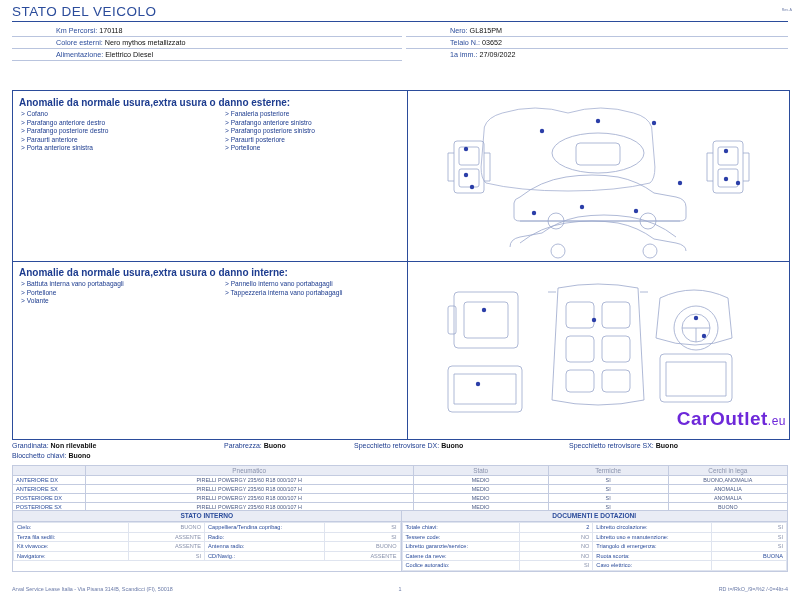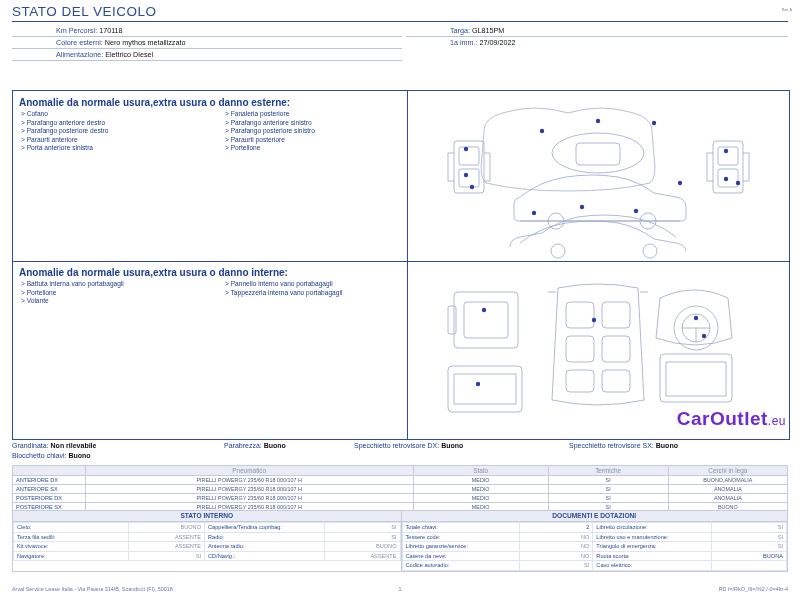--- a/index.html
+++ b/index.html
@@ -255,21 +255,22 @@
   <div class="rev">Rev. A</div>
   <div class="title-rule"></div>
 
   <div class="top-left">
     <div class="dline"><span class="lbl">Km Percorsi:</span> <span class="val">170118</span></div>
     <div class="dline"><span class="lbl">Colore esterni:</span> <span class="val">Nero mythos metallizzato</span></div>
     <div class="dline"><span class="lbl">Alimentazione:</span> <span class="val">Elettrico Diesel</span></div>
   </div>
 
   <div class="top-right">
-    <div class="dline"><span class="lbl">Targa:</span> <span class="val">GL815PM</span></div>
+    <div class="dline"><span class="lbl">Nero:</span> <span class="val">GL815PM</span></div>
+    <div class="dline"><span class="lbl">Telaio N.:</span> <span class="val">03652</span></div>
     <div class="dline noline"><span class="lbl">1a imm.:</span> <span class="val">27/09/2022</span></div>
   </div>
 
   <div class="mainbox">
     <div class="split-v"></div>
     <div class="split-h"></div>
     <div class="split-h2"></div>
 
     <div class="sec-title" style="left:6px; top:6px;">Anomalie da normale usura,extra usura o danno esterne:</div>
     <div class="dmg-cols" style="left:8px; top:19px;">

